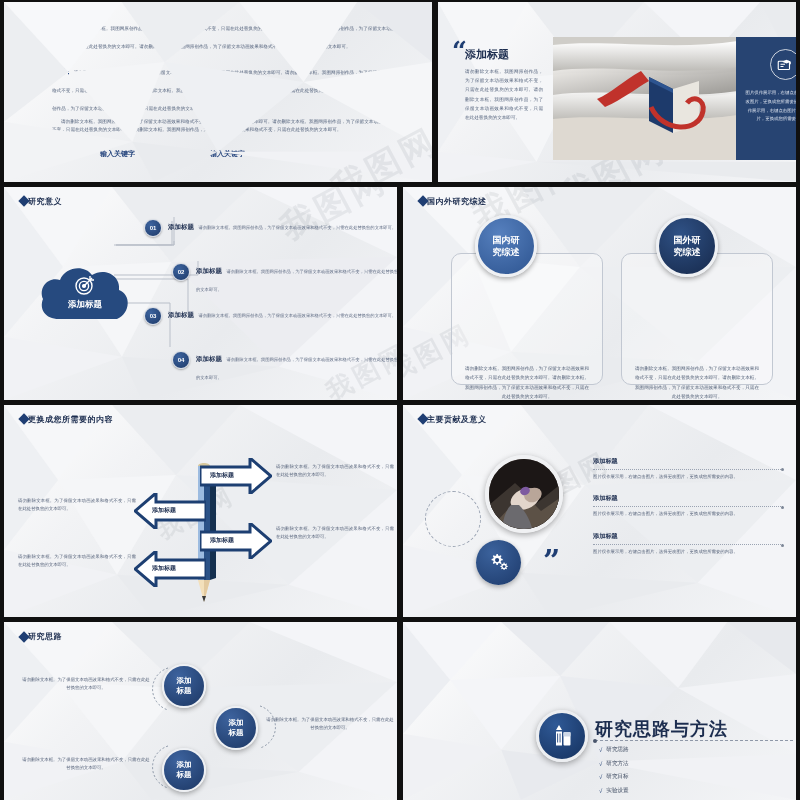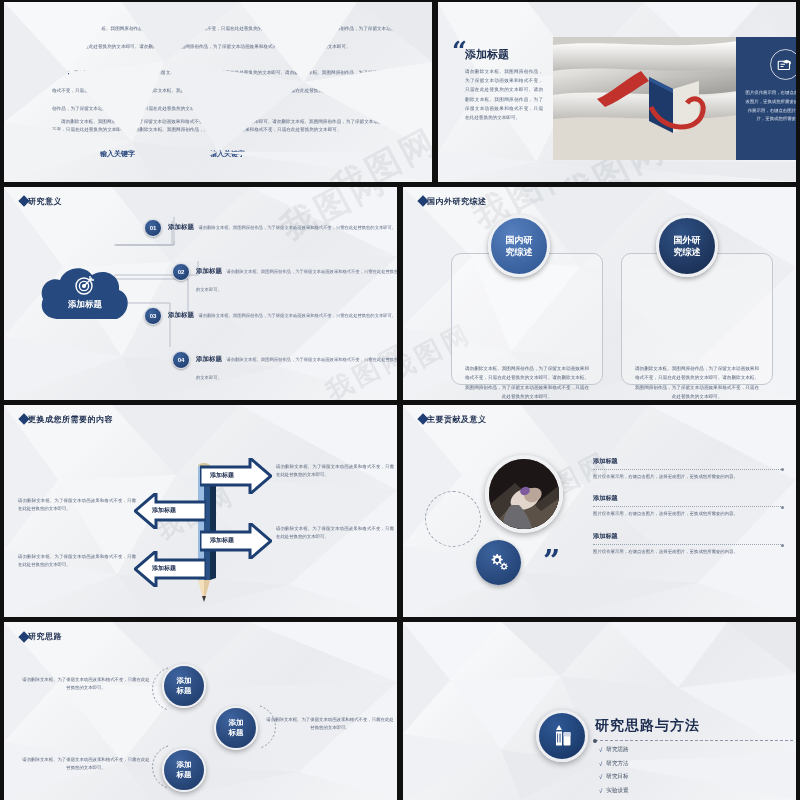--- a/index.html
+++ b/index.html
@@ -144,21 +144,21 @@
   }
   .card-a { left: 48px; }
   .card-b { left: 218px; }
   .circ {
     position:absolute; top: 28px; width: 62px; height: 62px; border-radius:50%;
     border: 3px solid #eef0f3;
     box-shadow: 0 2px 5px rgba(0,0,0,.32);
     display:flex; align-items:center; justify-content:center;
     color:#fff; font-size: 9px; font-weight:700; line-height: 1.35; text-align:center;
   }
-  .circ-a { left: 85px; background: radial-gradient(circle at 38% 28%, #5680be, #2d5490); }
+  .circ-a { left: 72px; background: radial-gradient(circle at 38% 28%, #5680be, #2d5490); }
   .circ-b { left: 253px; background: radial-gradient(circle at 38% 28%, #2f5185, #16294b); }
   .card-body {
     position:absolute; top: 110px; width: 128px; left: 0; right:0; margin: 0 auto;
     font-size: 4.6px; line-height: 2.05; color:#4e5c74; text-align:center;
   }
 
   
   .pencil { position:absolute; left: 186px; top: 55px; }
   .arrow-lbl {
     position:absolute; color:#1c2d4f; font-size: 6px; font-weight:700;
@@ -220,21 +220,21 @@
   .s8-badge {
     position:absolute; left: 133px; top: 88px; width: 52px; height: 52px;
     border-radius:50%;
     background: radial-gradient(circle at 36% 26%, #2f5996, #15315e);
     border: 3px solid #eceef1;
     box-shadow: 0 2px 6px rgba(0,0,0,.33);
     display:flex; align-items:center; justify-content:center;
   }
   .s8-title {
     position:absolute; left: 192px; top: 95px;
-    font-size: 14px; font-weight:700; color:#1c2d4f; letter-spacing:1px;
+    font-size: 18px; font-weight:700; color:#1c2d4f; letter-spacing:1px;
   }
   .s8-rule {
     position:absolute; left: 192px; top: 118px; width: 198px;
     border-top: 1px dashed #8f98a8;
   }
   .s8-rule::before{
     content:""; position:absolute; left:-2px; top:-2px; width:4px;height:4px;
     border-radius:50%; background:#49556b;
   }
   .s8-list { position:absolute; left: 196px; top: 124px; }

